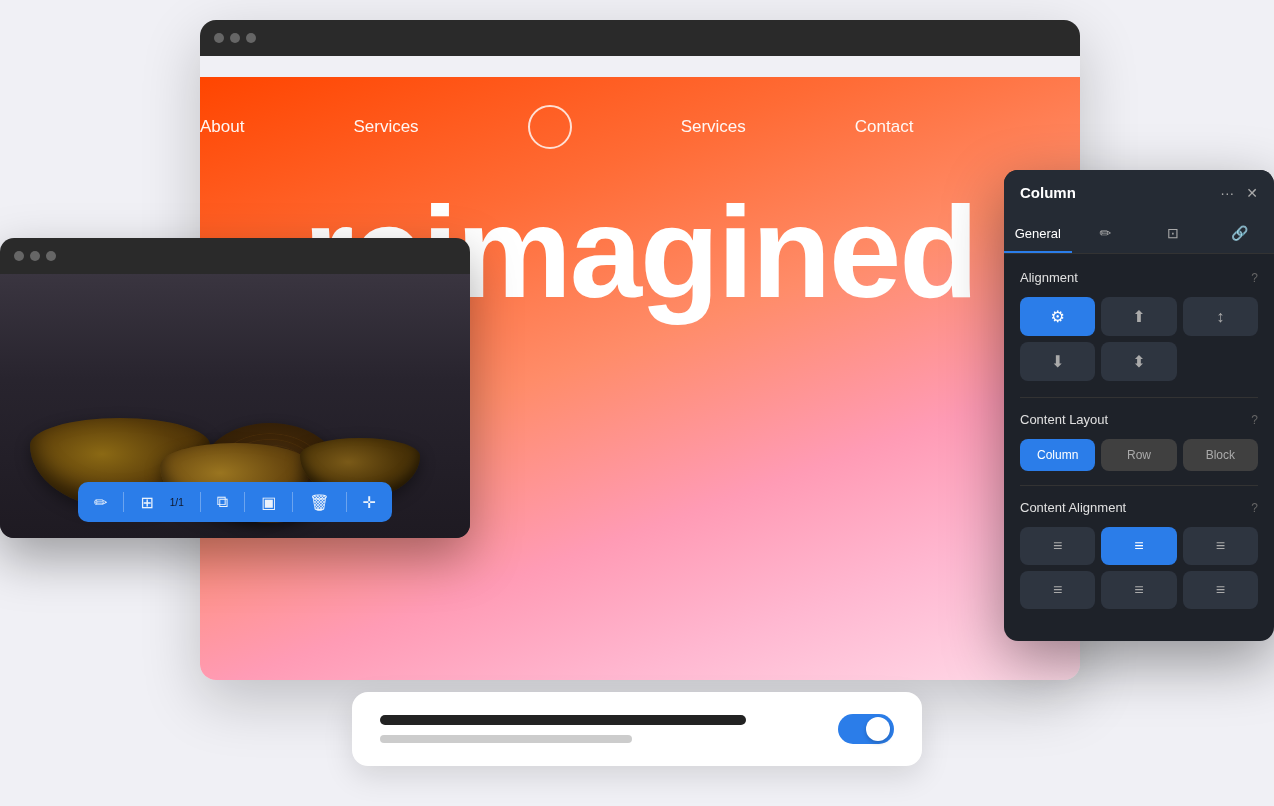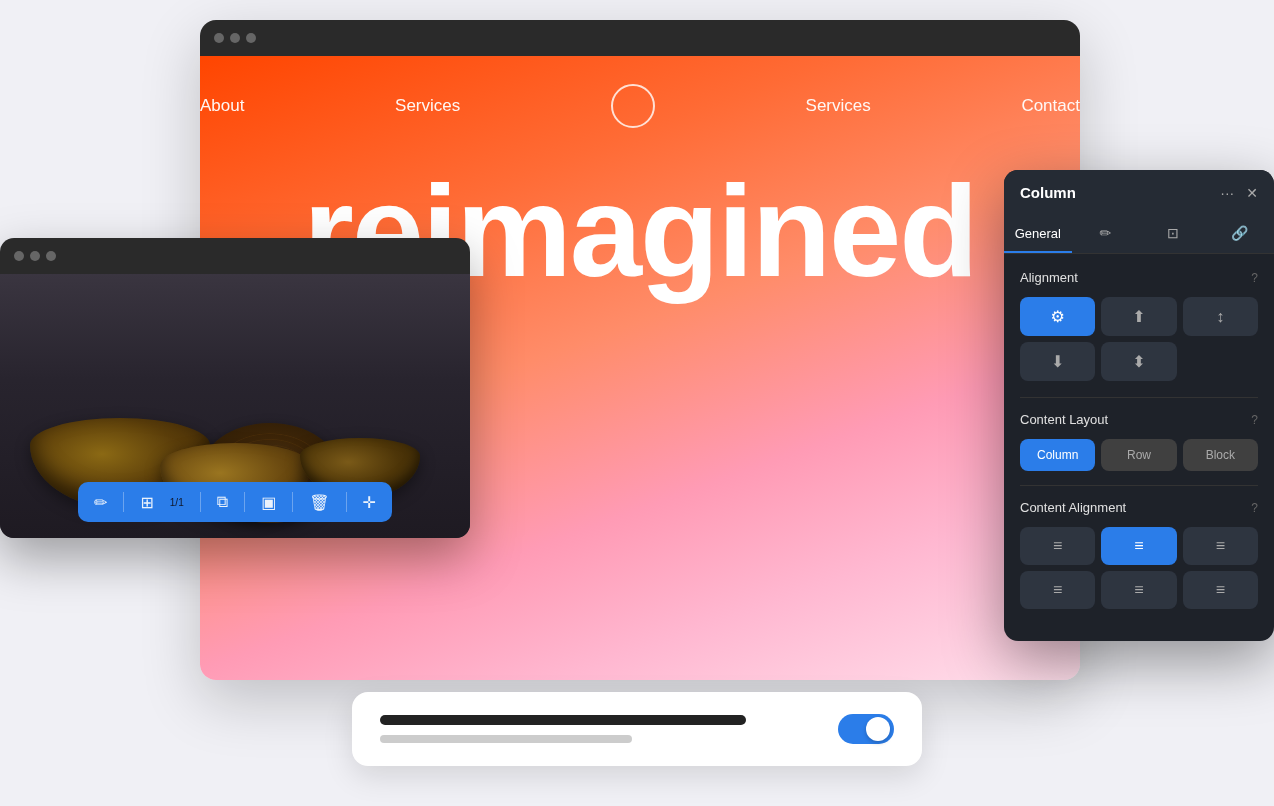--- a/index.html
+++ b/index.html
@@ -48,23 +48,24 @@
       width: 100%;
       height: calc(100% - 36px);
       background: linear-gradient(160deg, #ff4500 0%, #ff6b35 25%, #ff8c69 45%, #ff9bb5 65%, #ffb8d1 80%, #ffe0ec 100%);
       position: relative;
     }
 
     
     .nav-bar {
       display: flex;
       align-items: center;
-      justify-content: space-between;
+      justify-content: flex-start;
       padding: 28px 0 20px;
       gap: 109px;
+      margin-top: 21px;
     }
 
     .nav-link {
       color: white;
       font-size: 17px;
       font-weight: 400;
       opacity: 0.95;
       cursor: pointer;
     }
 

